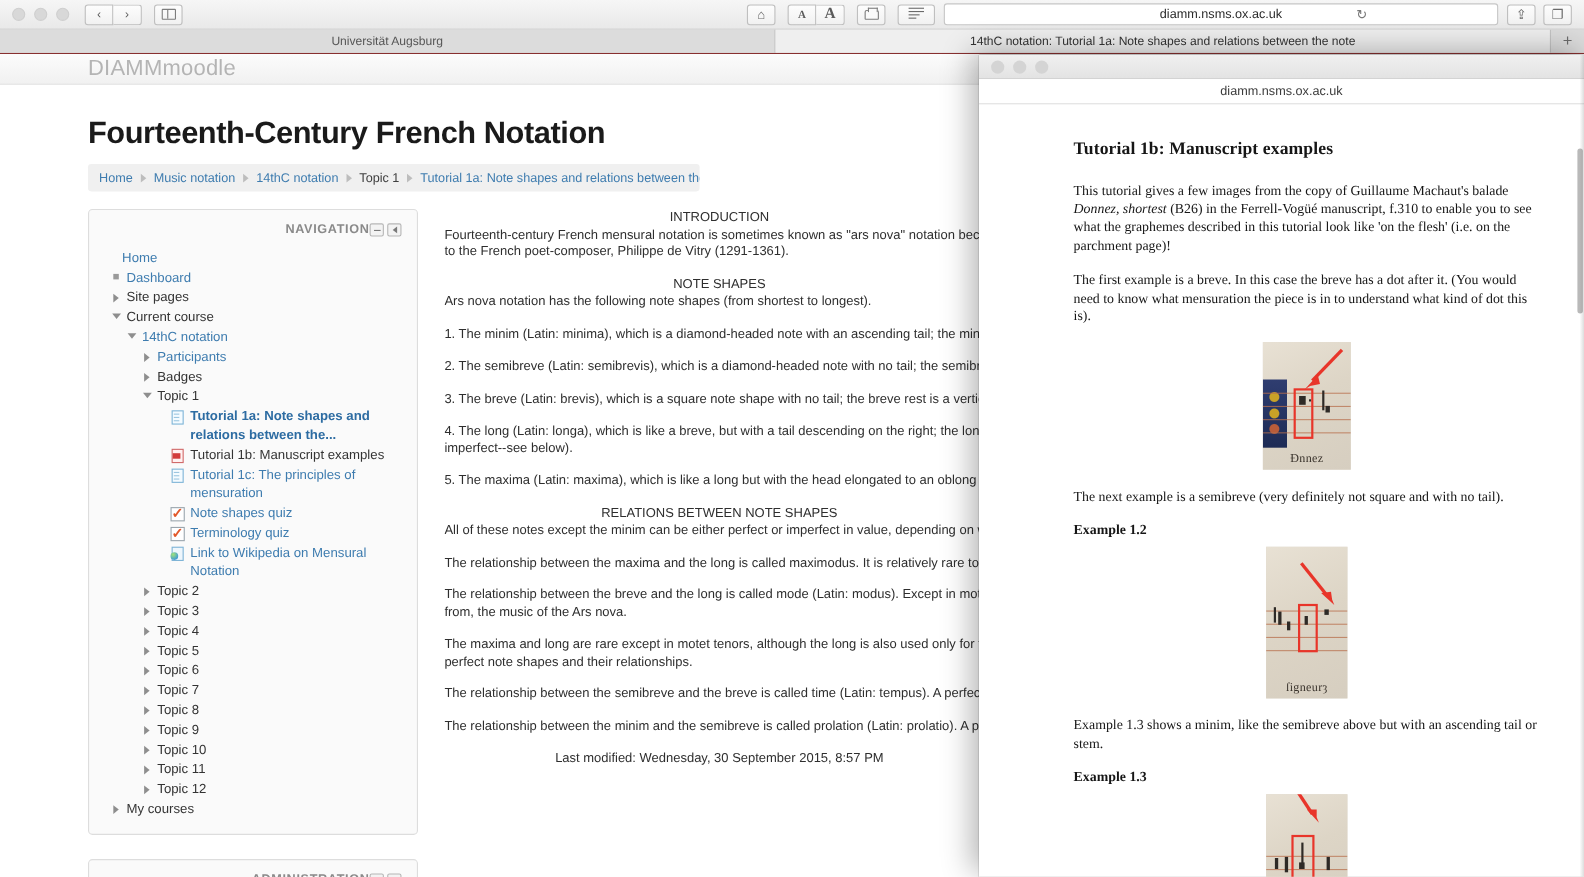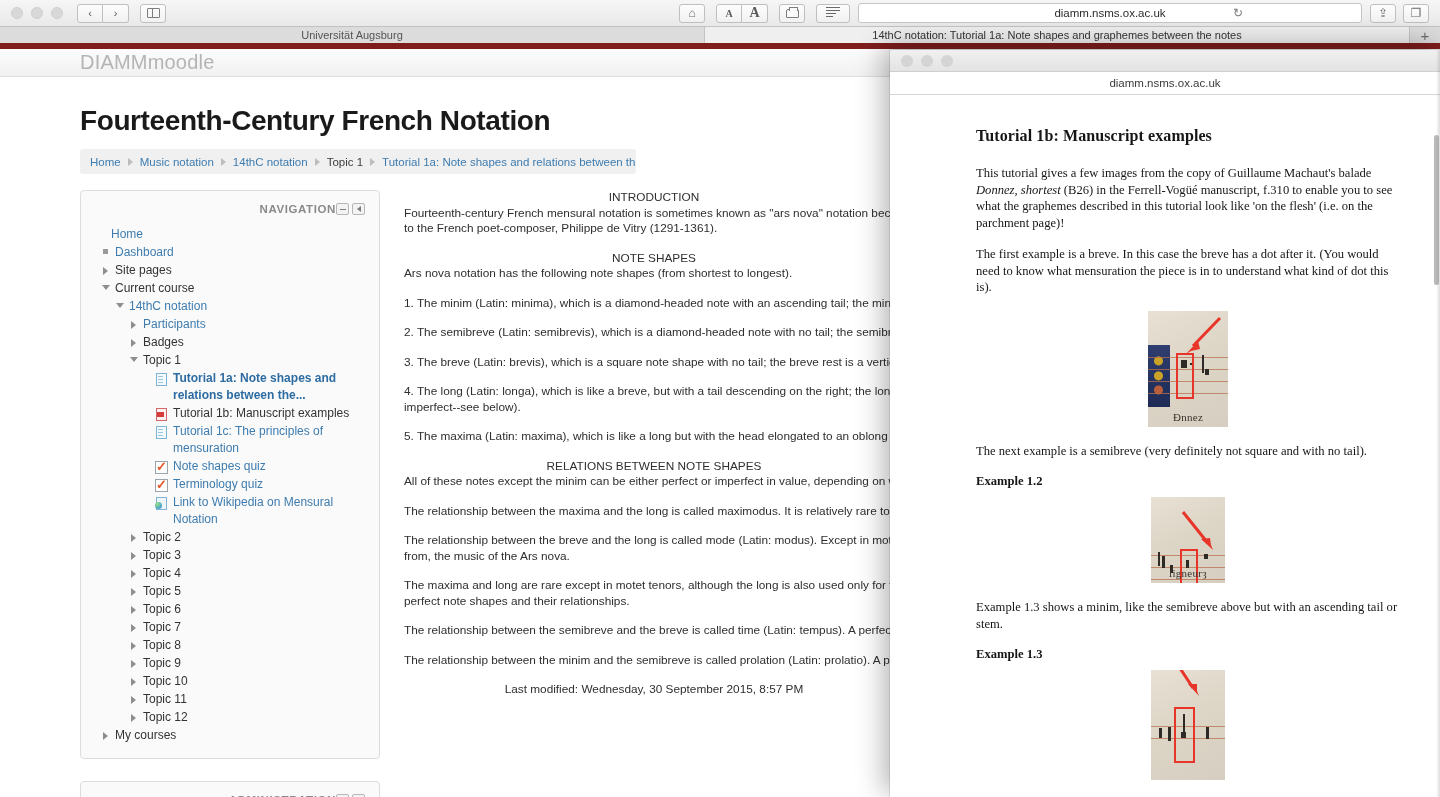--- a/index.html
+++ b/index.html
@@ -83,21 +83,21 @@
   .reload-glyph {
     position: absolute; right: 118px; top: 50%; transform: translateY(-50%);
     font-size: 12px; color: #7a7a7a;
   }
   .tb-right { display: flex; gap: 7px; margin-right: 11px; }
   .share-glyph { font-size: 12px; color: #6a6a6a; }
 
   
   .tabbar {
     height: 22px; background: #dcdcdc;
-    border-bottom: 6px solid #7f1d1d;
+    border-bottom: 1px solid #7f1d1d;
     display: flex; align-items: stretch;
     position: relative;
   }
   .tab {
     flex: 1;
     display: flex; align-items: center; justify-content: center;
     font-size: 11px; color: #4a4a4a;
     border-right: 1px solid #c3c3c3;
     overflow: hidden; white-space: nowrap;
   }
@@ -306,21 +306,21 @@
   .ov-p i { font-style: italic; }
   .ov-exlabel { font-size: 12.6px; font-weight: 700; margin-bottom: 8px; }
 
   .ms-fig { display: flex; justify-content: center; margin: 0 0 16px 0; }
   .ms-img {
     position: relative;
     background: #ded7cb;
     overflow: hidden;
   }
   .ms-img.a { width: 80px; height: 116px; }
-  .ms-img.b { width: 74px; height: 86px; }
+  .ms-img.b { width: 74px; height: 138px; }
   .ms-img.c { width: 74px; height: 110px; }
   .parch {
     position: absolute; inset: 0;
     background: linear-gradient(155deg,#e8e1d4 0%, #ddd5c6 45%, #d6cec0 100%);
   }
   .staff { position: absolute; left: 0; right: 0; height: 1px; background: #b8704e; opacity: .75; }
   .note { position: absolute; background: #2e2a26; }
   .redbox { position: absolute; border: 2px solid #e8352a; }
   .redarrow { position: absolute; }
   .initial {
@@ -412,21 +412,21 @@
         <span class="share-glyph">❐</span>
       </div>
     </div>
   </div>
 
   <div class="tabbar">
     <div class="tab inactive">
       <span>Universität Augsburg</span>
     </div>
     <div class="tab active">
-      <span>14thC notation: Tutorial 1a: Note shapes and graphemes between the notes</span>
+      <span>14thC notation: Tutorial 1a: Note shapes and relations between the note</span>
     </div>
     <div class="tab-add">
       <span>+</span>
     </div>
   </div>
 
   <div class="page-header">
     <div class="brand">DIAMMmoodle</div>
   </div>
 

